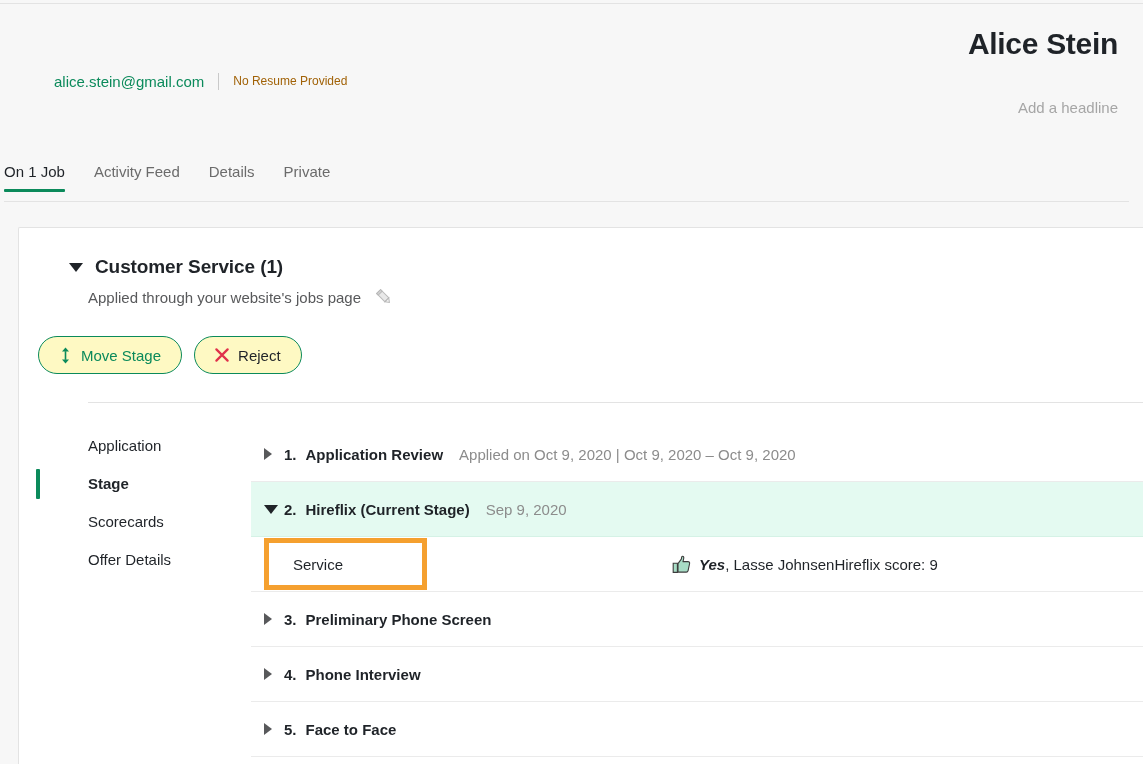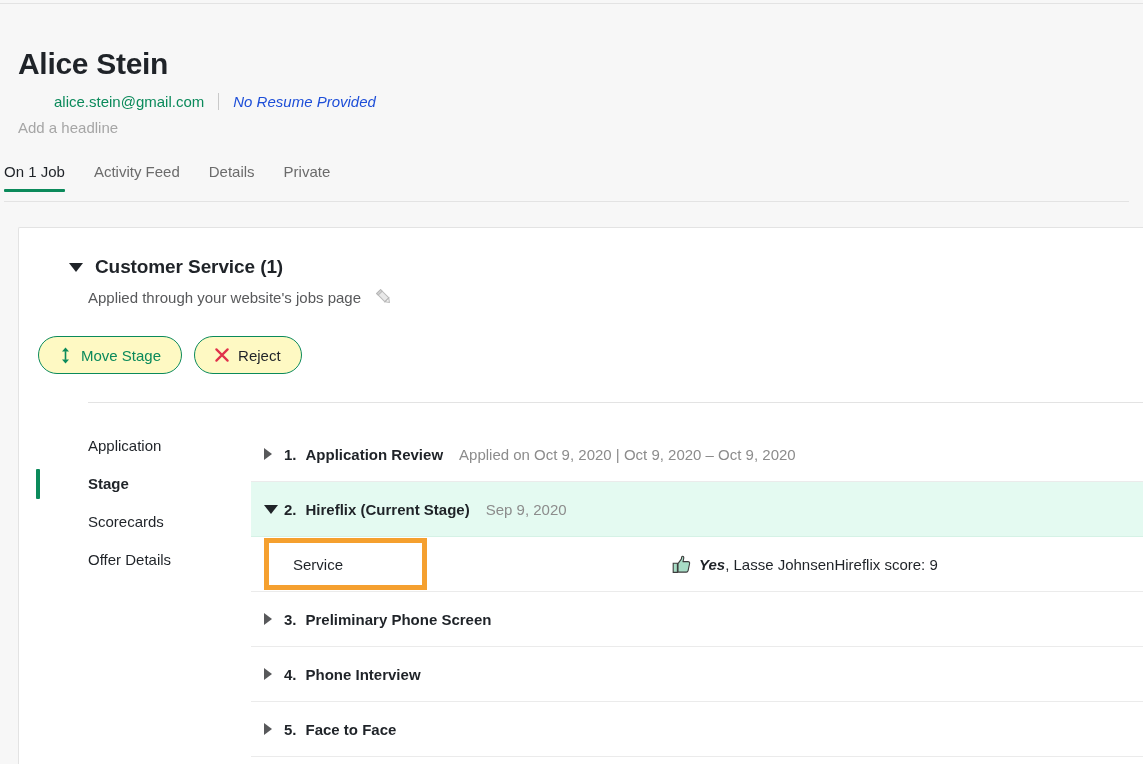--- a/index.html
+++ b/index.html
@@ -7,31 +7,31 @@
     margin: 0; padding: 0;
     width: 1143px; height: 764px;
     background: #f7f7f7;
     font-family: "Liberation Sans", sans-serif;
     -webkit-font-smoothing: antialiased;
   }
   .page { position: relative; width: 1143px; height: 764px; overflow: hidden; background: #f7f7f7; }
   .topline { position: absolute; top: 3px; left: 0; width: 1143px; height: 1px; background: #e3e3e3; }
 
   
-  .header { position: absolute; top: 46px; left: 18px; width: 1100px; }
+  .header { position: absolute; top: 26px; left: 18px; width: 1100px; text-align: right; }
   .cand-name {
     font-size: 30px; font-weight: bold; color: #1f2328;
     letter-spacing: -0.3px; line-height: 36px; margin: 0 0 8px 0;
   }
   .meta-row { display: flex; align-items: center; height: 22px; margin-bottom: 7px; }
   .email-link {
     font-size: 15px; color: #0b8a5b; text-decoration: none; cursor: pointer; margin-left: 36px;
   }
   .meta-sep { width: 1px; height: 17px; background: #c9c9c9; margin: 0 14px; }
-  .no-resume { font-size: 15px; color: #1d4ed8; font-style: italic; }
+  .no-resume { font-size: 12px; color: #a16207; }
   .add-headline { font-size: 15px; color: #a6a6a6; cursor: pointer; }
 
   
   .tabs { position: absolute; top: 163px; left: 4px; width: 1125px; height: 39px; }
   .tabstrip { display: flex; align-items: flex-start; height: 38px; }
   .tab {
     font-size: 15px; color: #6b6b6b; padding: 0 0 12px 0; margin-right: 29px;
     cursor: pointer; position: relative; white-space: nowrap;
   }
   .tab.active { color: #1f2328; font-weight: 400; }

